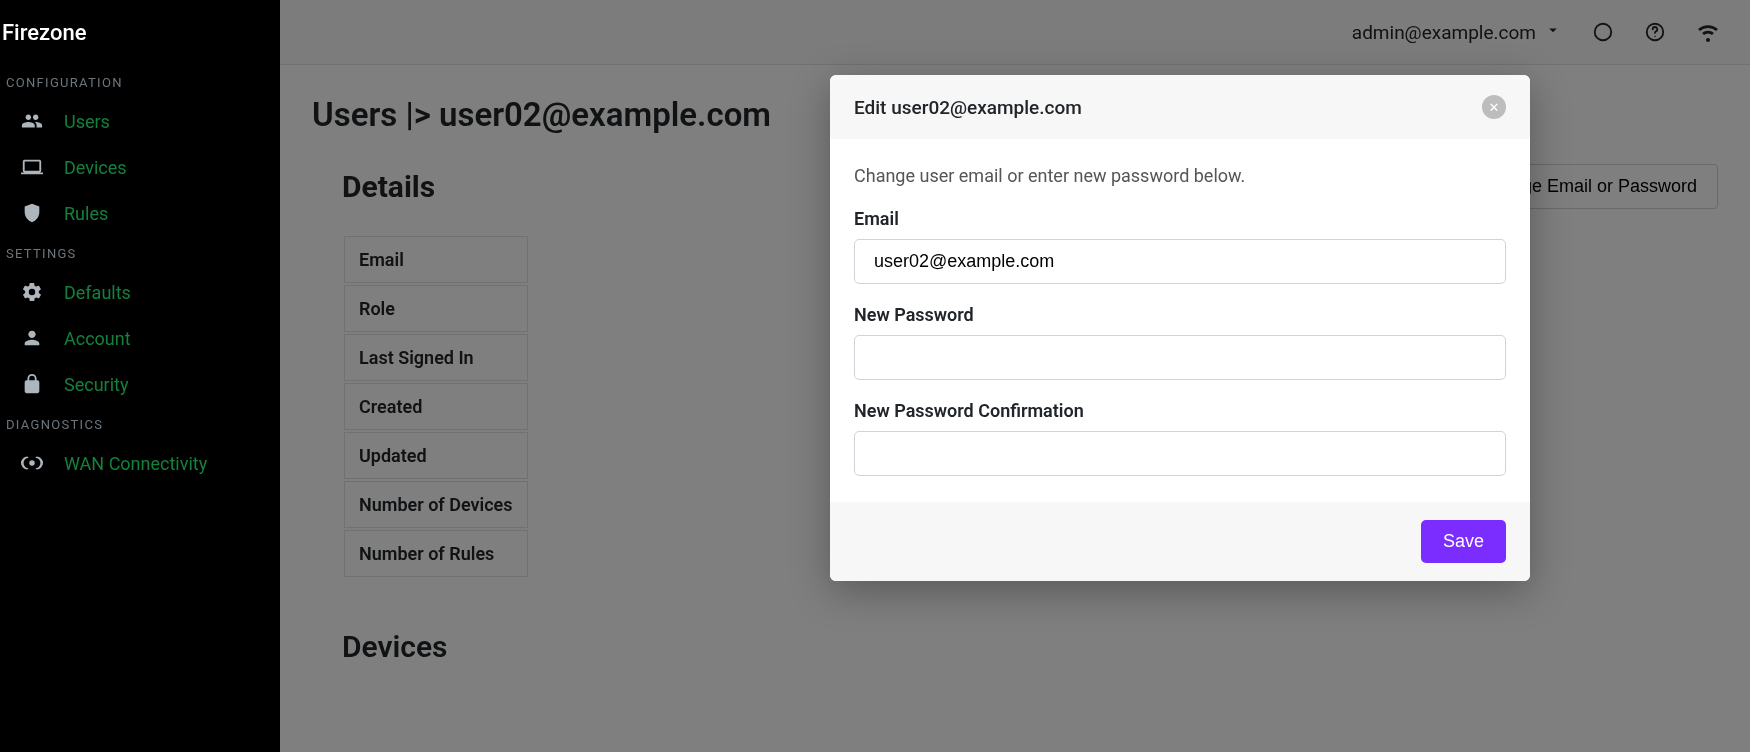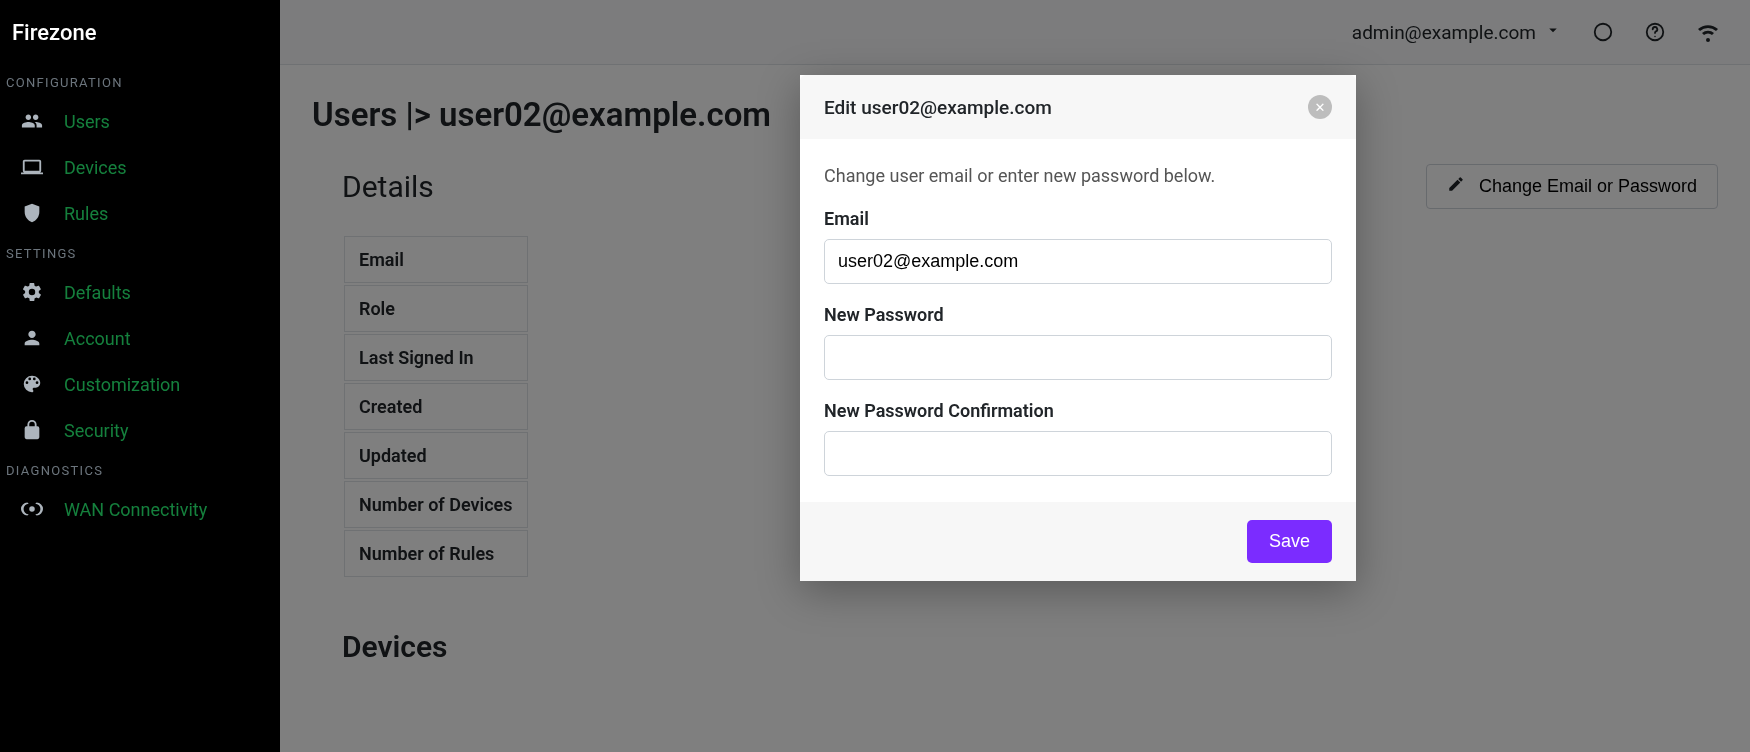--- a/index.html
+++ b/index.html
@@ -19,21 +19,21 @@
 
   
   .sidebar {
     width: 280px;
     background: #000;
     color: #adb5bd;
     flex-shrink: 0;
     padding-top: 0;
   }
   .brand {
-    padding: 20px 12px 20px;
+    padding: 20px 2px 20px;
     color: #fff;
     font-size: 22px;
     font-weight: 500;
   }
   .section-label {
     font-size: 13px;
     letter-spacing: 1.3px;
     color: #6c757d;
     padding: 10px 6px 8px;
   }
@@ -99,21 +99,21 @@
   }
   .section-row {
     display: flex;
     justify-content: space-between;
     align-items: center;
     margin: 10px 0 25px;
     padding-left: 30px;
   }
   .section-title {
     font-size: 30px;
-    font-weight: 400;
+    font-weight: 700;
   }
   .btn-outline {
     border: 1px solid #ced4da;
     background: #fff;
     padding: 10px 20px;
     font-size: 18px;
     border-radius: 4px;
     display: inline-flex;
     align-items: center;
     gap: 14px;
@@ -138,25 +138,25 @@
 
   
   .overlay {
     position: absolute;
     inset: 0;
     background: rgba(0,0,0,0.5);
     z-index: 10;
   }
   .modal {
     position: absolute;
-    left: 520px;
+    left: 550px;
     top: 75px;
-    width: 556px;
+    width: 700px;
     background: #fff;
-    border-radius: 0;
+    border-radius: 6px;
     z-index: 20;
     box-shadow: 0 10px 40px rgba(0,0,0,.3);
     overflow: hidden;
   }
   .modal-header {
     background: #f7f7f7;
     padding: 20px 24px;
     display: flex;
     justify-content: space-between;
     align-items: center;
@@ -183,21 +183,21 @@
   }
   .form-group { margin-bottom: 20px; }
   .form-label {
     display: block;
     font-weight: 600;
     font-size: 18px;
     margin-bottom: 10px;
   }
   .form-control {
     width: 100%;
-    padding: 11px 13px;
+    padding: 11px 19px;
     font-size: 18px;
     border: 1px solid #ced4da;
     border-radius: 5px;
     outline: none;
   }
   .modal-footer {
     background: #f7f7f7;
     padding: 18px 24px;
     display: flex;
     justify-content: flex-end;
@@ -262,28 +262,20 @@
       </span>
       <span>Defaults</span>
     </div>
     <div class="nav-item">
       <span class="icon">
         <svg class="ic" viewBox="0 0 24 24">
             <path d="M12 12c2.2 0 4-1.8 4-4s-1.8-4-4-4-4 1.8-4 4 1.8 4 4 4zm0 2c-2.7 0-8 1.3-8 4v2h16v-2c0-2.7-5.3-4-8-4z"></path>
           </svg>
       </span>
       <span>Account</span>
-    </div>
-    <div class="nav-item">
-      <span class="icon">
-        <svg class="ic" viewBox="0 0 24 24">
-            <path d="M12 3a9 9 0 0 0 0 18c.8 0 1.5-.7 1.5-1.5 0-.4-.2-.8-.4-1-.3-.3-.4-.6-.4-1 0-.8.7-1.5 1.5-1.5H16a5 5 0 0 0 5-5c0-4.4-4-8-9-8zM6.5 12A1.5 1.5 0 1 1 8 10.5 1.5 1.5 0 0 1 6.5 12zm3-4A1.5 1.5 0 1 1 11 6.5 1.5 1.5 0 0 1 9.5 8zm5 0A1.5 1.5 0 1 1 16 6.5 1.5 1.5 0 0 1 14.5 8zm3 4A1.5 1.5 0 1 1 19 10.5 1.5 1.5 0 0 1 17.5 12z"></path>
-          </svg>
-      </span>
-      <span>Customization</span>
     </div>
     <div class="nav-item">
       <span class="icon">
         <svg class="ic" viewBox="0 0 24 24">
             <path d="M18 8h-1V6a5 5 0 0 0-10 0v2H6a2 2 0 0 0-2 2v10a2 2 0 0 0 2 2h12a2 2 0 0 0 2-2V10a2 2 0 0 0-2-2zM9 6a3 3 0 1 1 6 0v2H9z"></path>
           </svg>
       </span>
       <span>Security</span>
     </div>
 

